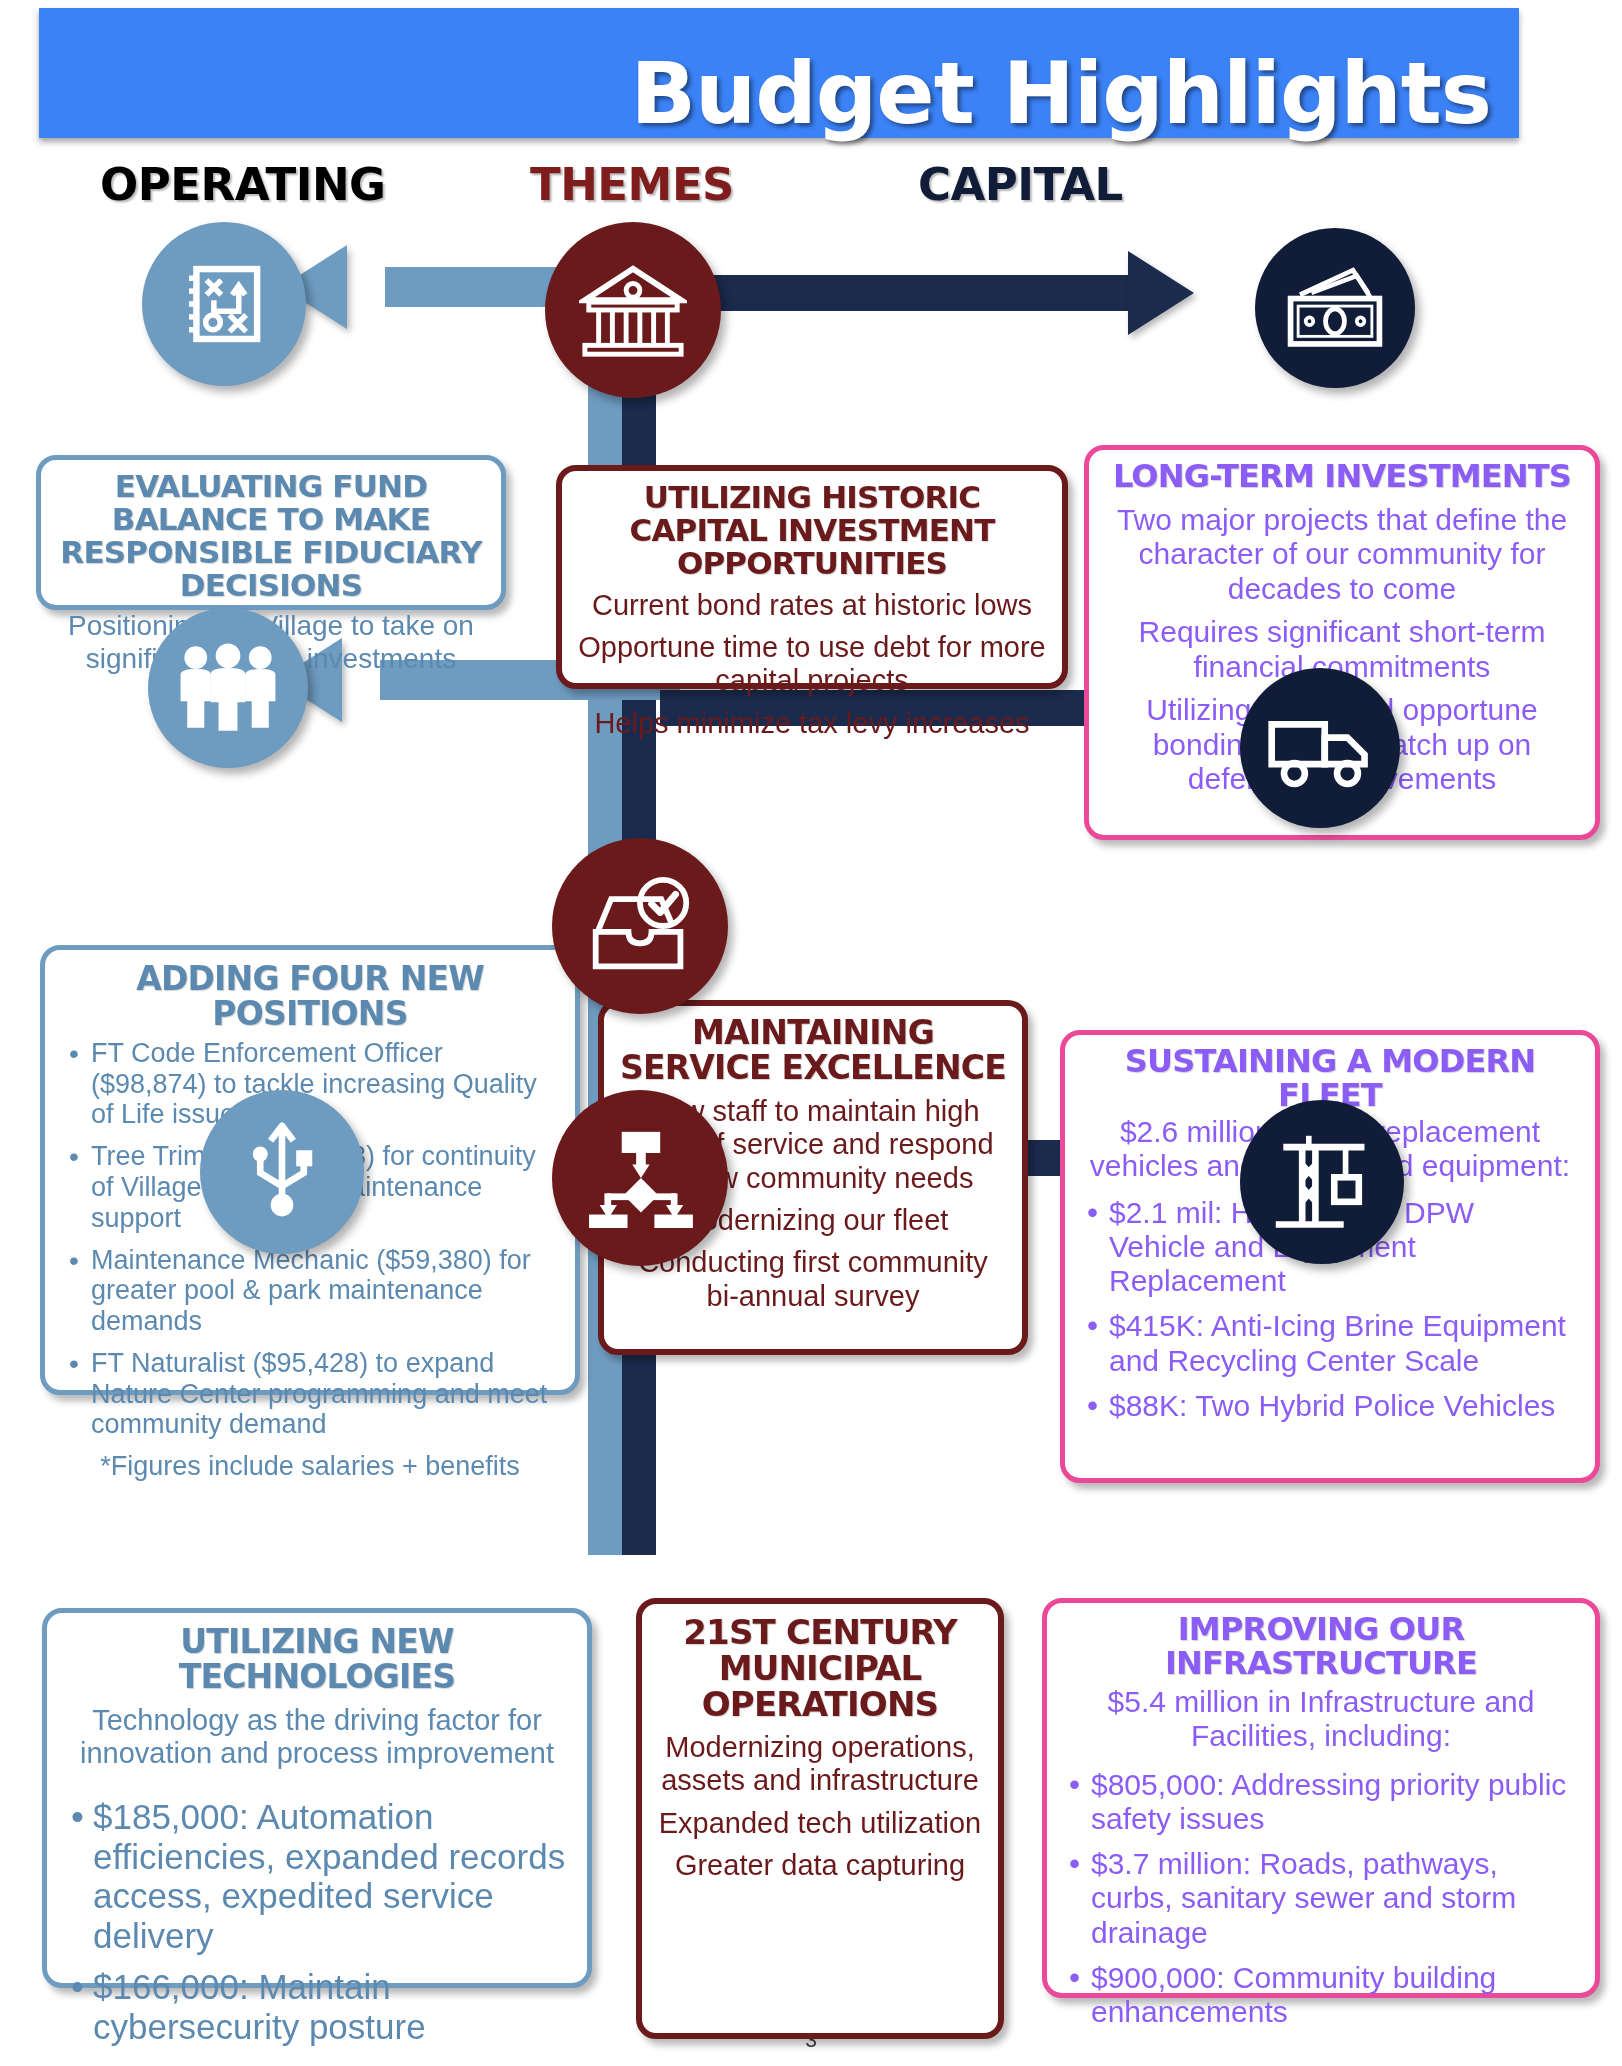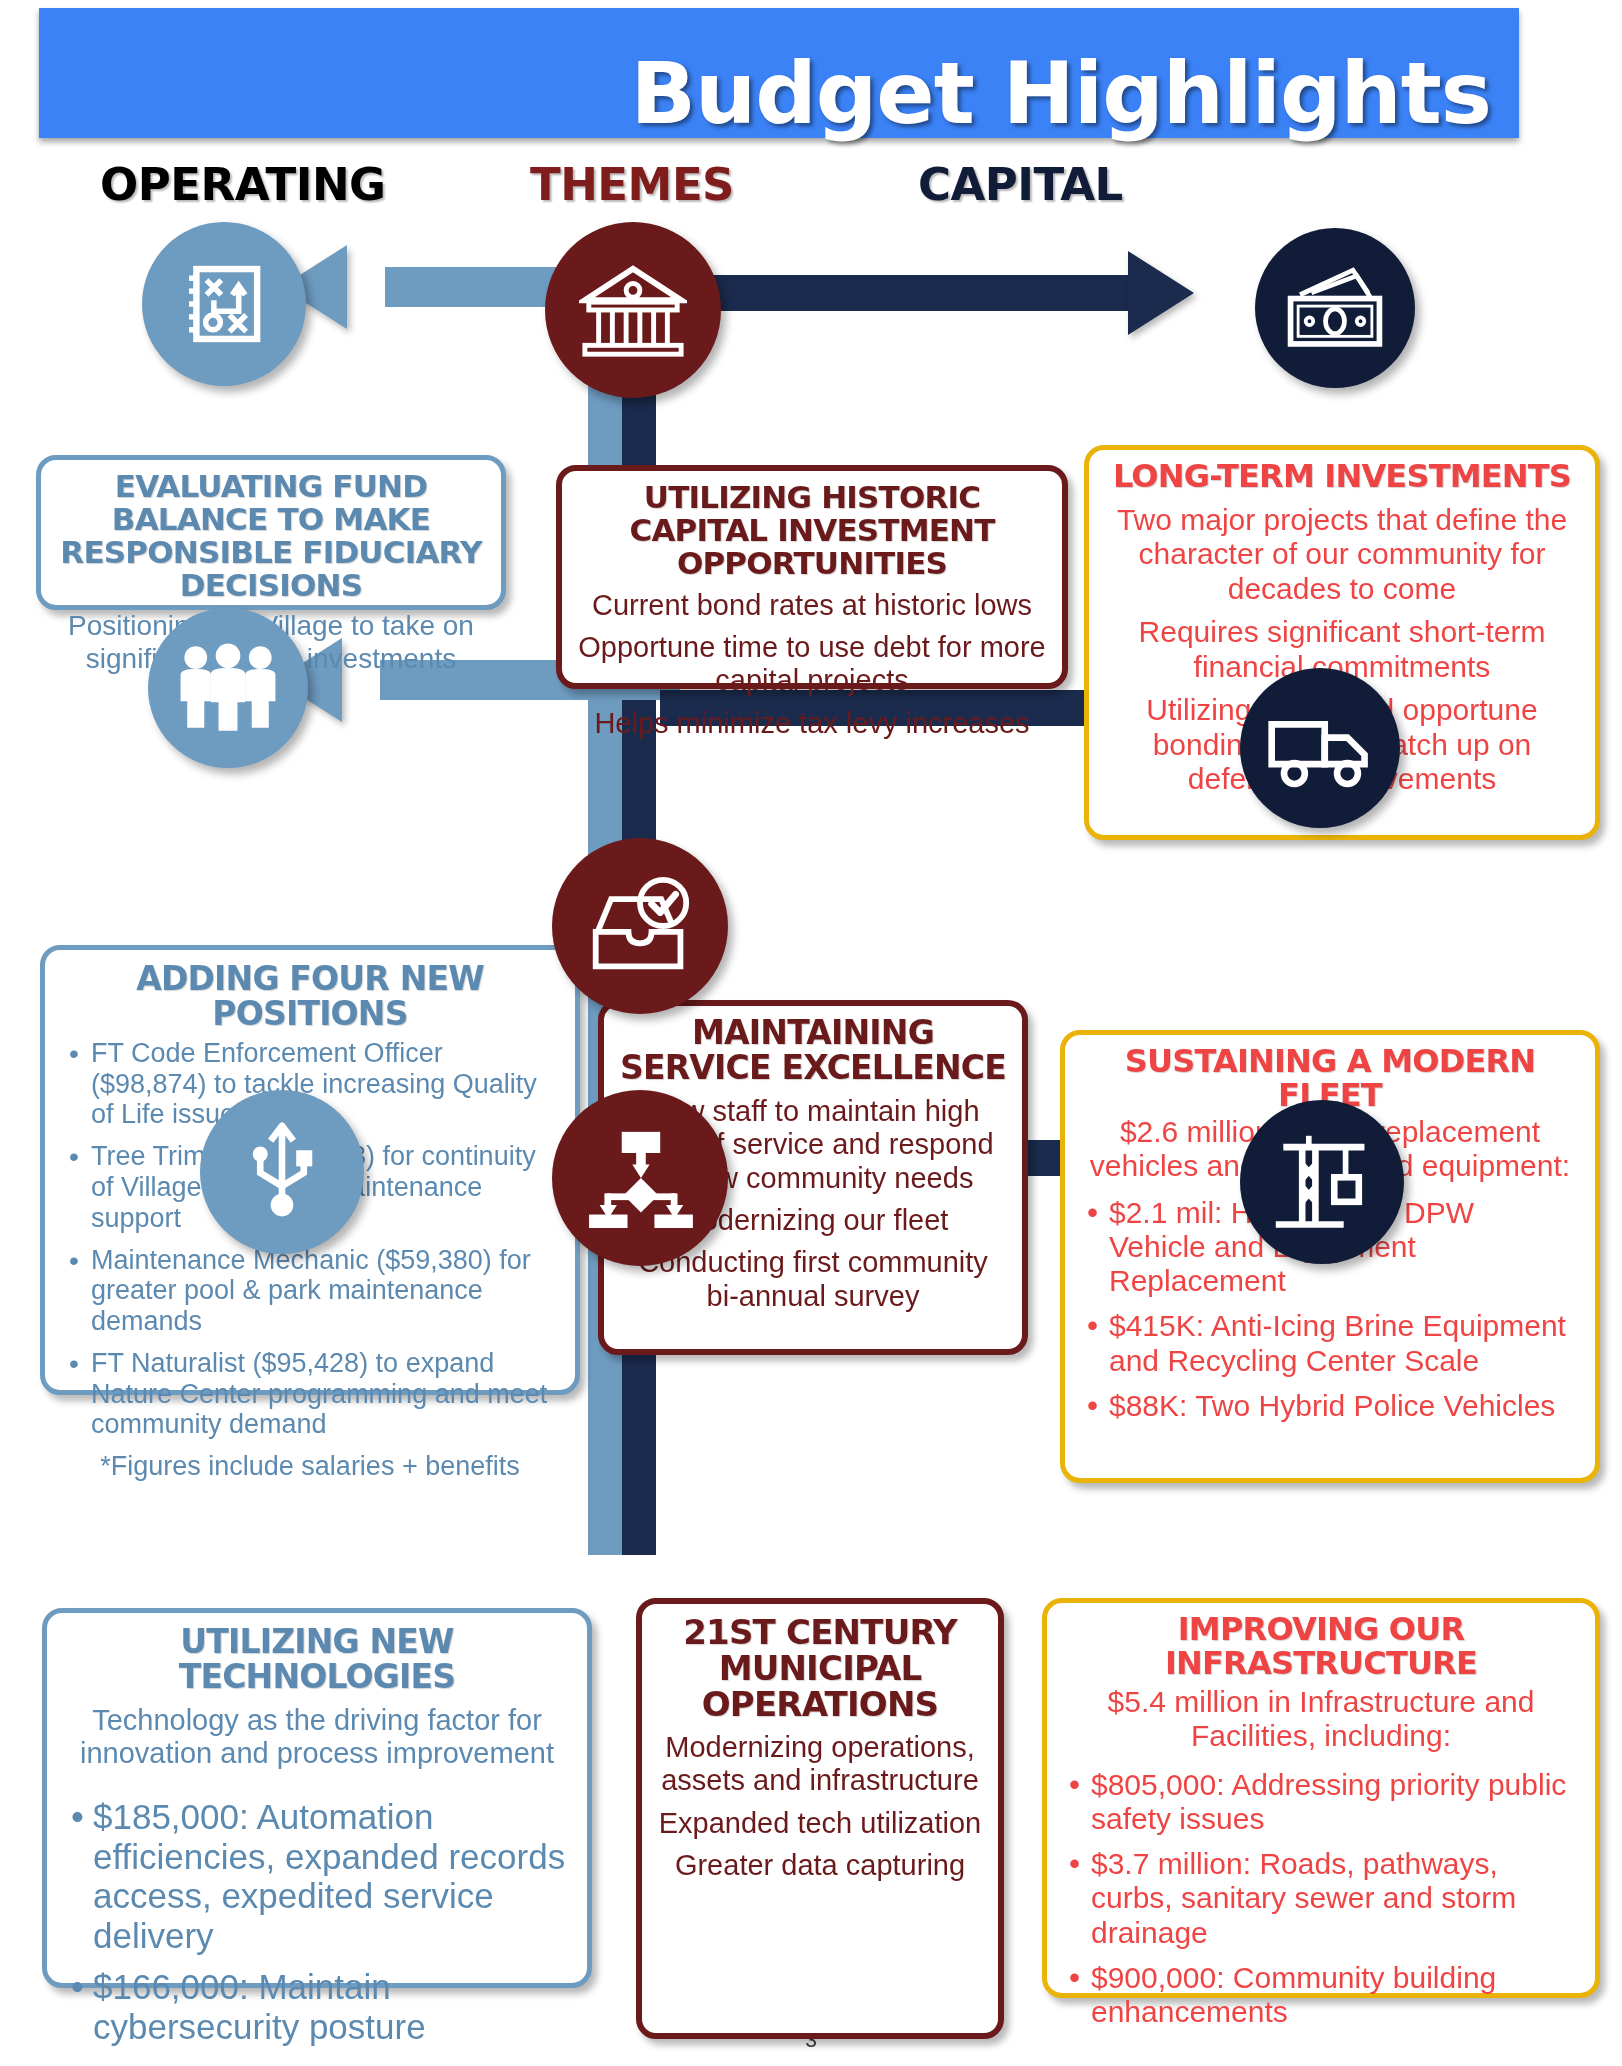--- a/index.html
+++ b/index.html
@@ -47,21 +47,21 @@
   
   .card {
     position: absolute;
     background: #ffffff;
     border-radius: 20px;
     box-shadow: 5px 6px 7px rgba(0,0,0,0.28);
     padding: 10px 14px 12px;
   }
   .card.blue  { border: 5px solid #6e9bc0; color: #5b89b0; }
   .card.red   { border: 6px solid #6b1a1c; color: #6b1a1c; }
-  .card.navy  { border: 5px solid #eab308; color: #ef4444; }
+  .card.navy  { border: 5px solid #ec4899; color: #8b5cf6; }
 
   .card-title {
     font-weight: bold;
     text-align: center;
     font-family: "DejaVu Sans", sans-serif;
     letter-spacing: -0.8px;
     line-height: 1.06;
     margin-bottom: 6px;
     text-shadow: 1px 1px 1px rgba(0,0,0,0.18);
   }

